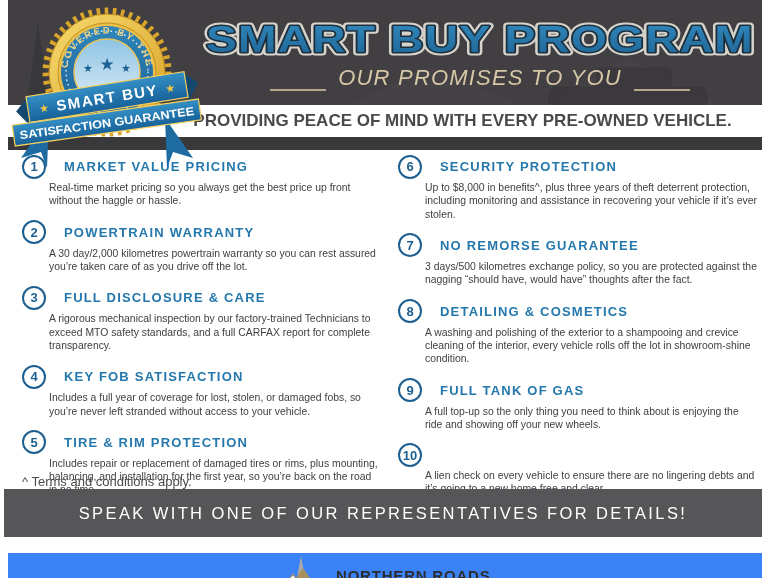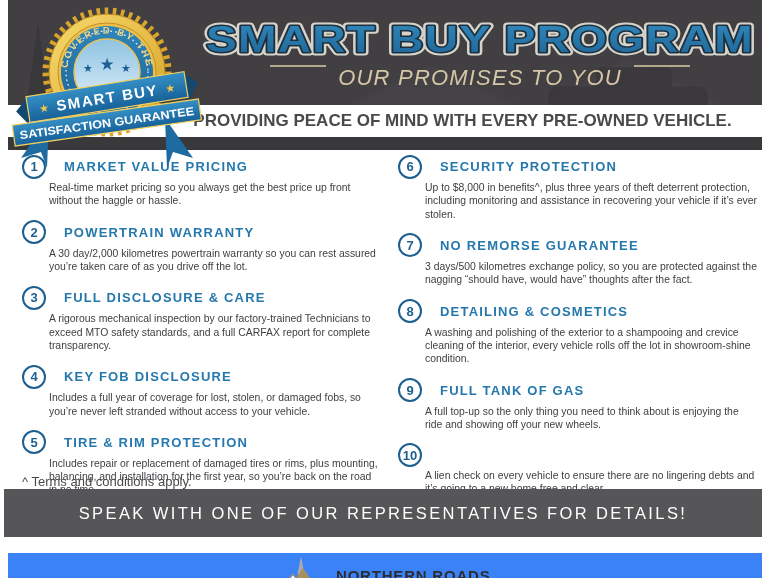--- a/index.html
+++ b/index.html
@@ -6,21 +6,21 @@
   body{
     width:770px;height:578px;position:relative;background:#ffffff;
     font-family:"Liberation Sans",sans-serif;overflow:hidden;
   }
   
   .header{position:absolute;left:8px;right:8px;top:0;height:126px;background:#413f42;overflow:hidden;}
   .header-tex{position:absolute;inset:0;width:100%;height:100%;}
   .header-inner{position:absolute;left:190px;right:0;top:0;height:105px;
     display:flex;flex-direction:column;align-items:center;justify-content:center;}
   .title-svg{display:block;}
-  .subtitle-row{display:flex;align-items:flex-start;gap:12px;margin-top:2px;}
+  .subtitle-row{display:flex;align-items:flex-end;gap:12px;margin-top:2px;}
   .dash-line{width:56px;height:2px;background:#b5a78c;}
   .subtitle{font-size:22px;font-style:italic;color:#d6c7a7;letter-spacing:1.2px;}
   
   .tagline-band{position:absolute;top:105px;left:0;right:0;height:32px;background:#ffffff;}
   .tagline{margin-left:155px;text-align:center;line-height:32px;font-size:17px;font-weight:bold;color:#49494b;}
   .strip{position:absolute;top:137px;left:8px;right:8px;height:13px;background:#39383a;}
   
   .badge{position:absolute;left:5px;top:0;width:200px;height:180px;z-index:5;}
   
   .content{position:absolute;top:154px;left:0;right:0;display:flex;padding:0 12px 0 22px;gap:16px;}
@@ -160,21 +160,21 @@
     <div class="promise">
       <div class="p-head">
         <span class="p-num">3</span>
         <h3 class="p-title">FULL DISCLOSURE &amp; CARE</h3>
       </div>
       <p class="p-desc">A rigorous mechanical inspection by our factory-trained Technicians to exceed MTO safety standards, and a full CARFAX report for complete transparency.</p>
     </div>
     <div class="promise">
       <div class="p-head">
         <span class="p-num">4</span>
-        <h3 class="p-title">KEY FOB DISCLOSURE</h3>
+        <h3 class="p-title">KEY FOB SATISFACTION</h3>
       </div>
       <p class="p-desc">Includes a full year of coverage for lost, stolen, or damaged fobs, so you’re never left stranded without access to your vehicle.</p>
     </div>
     <div class="promise">
       <div class="p-head">
         <span class="p-num">5</span>
         <h3 class="p-title">TIRE &amp; RIM PROTECTION</h3>
       </div>
       <p class="p-desc">Includes repair or replacement of damaged tires or rims, plus mounting, balancing, and installation for the first year, so you’re back on the road in no time.</p>
     </div>

